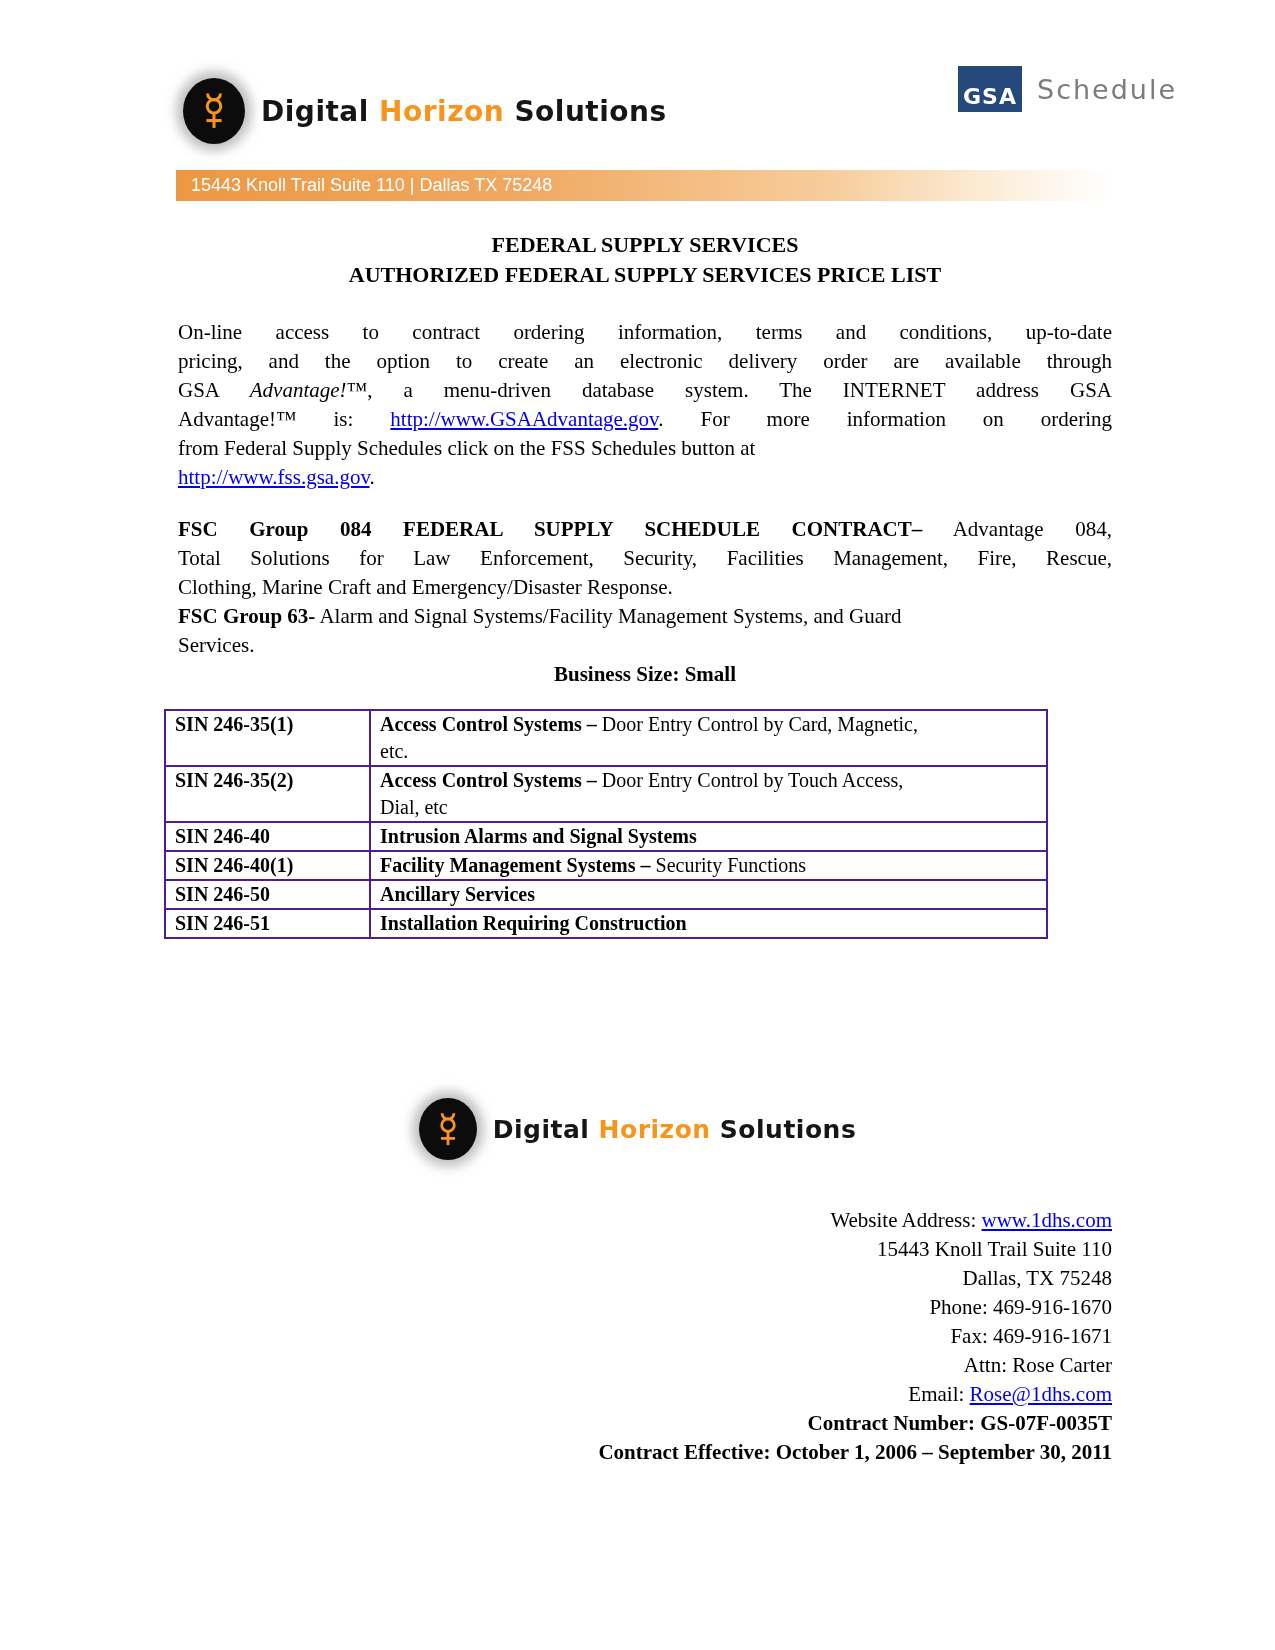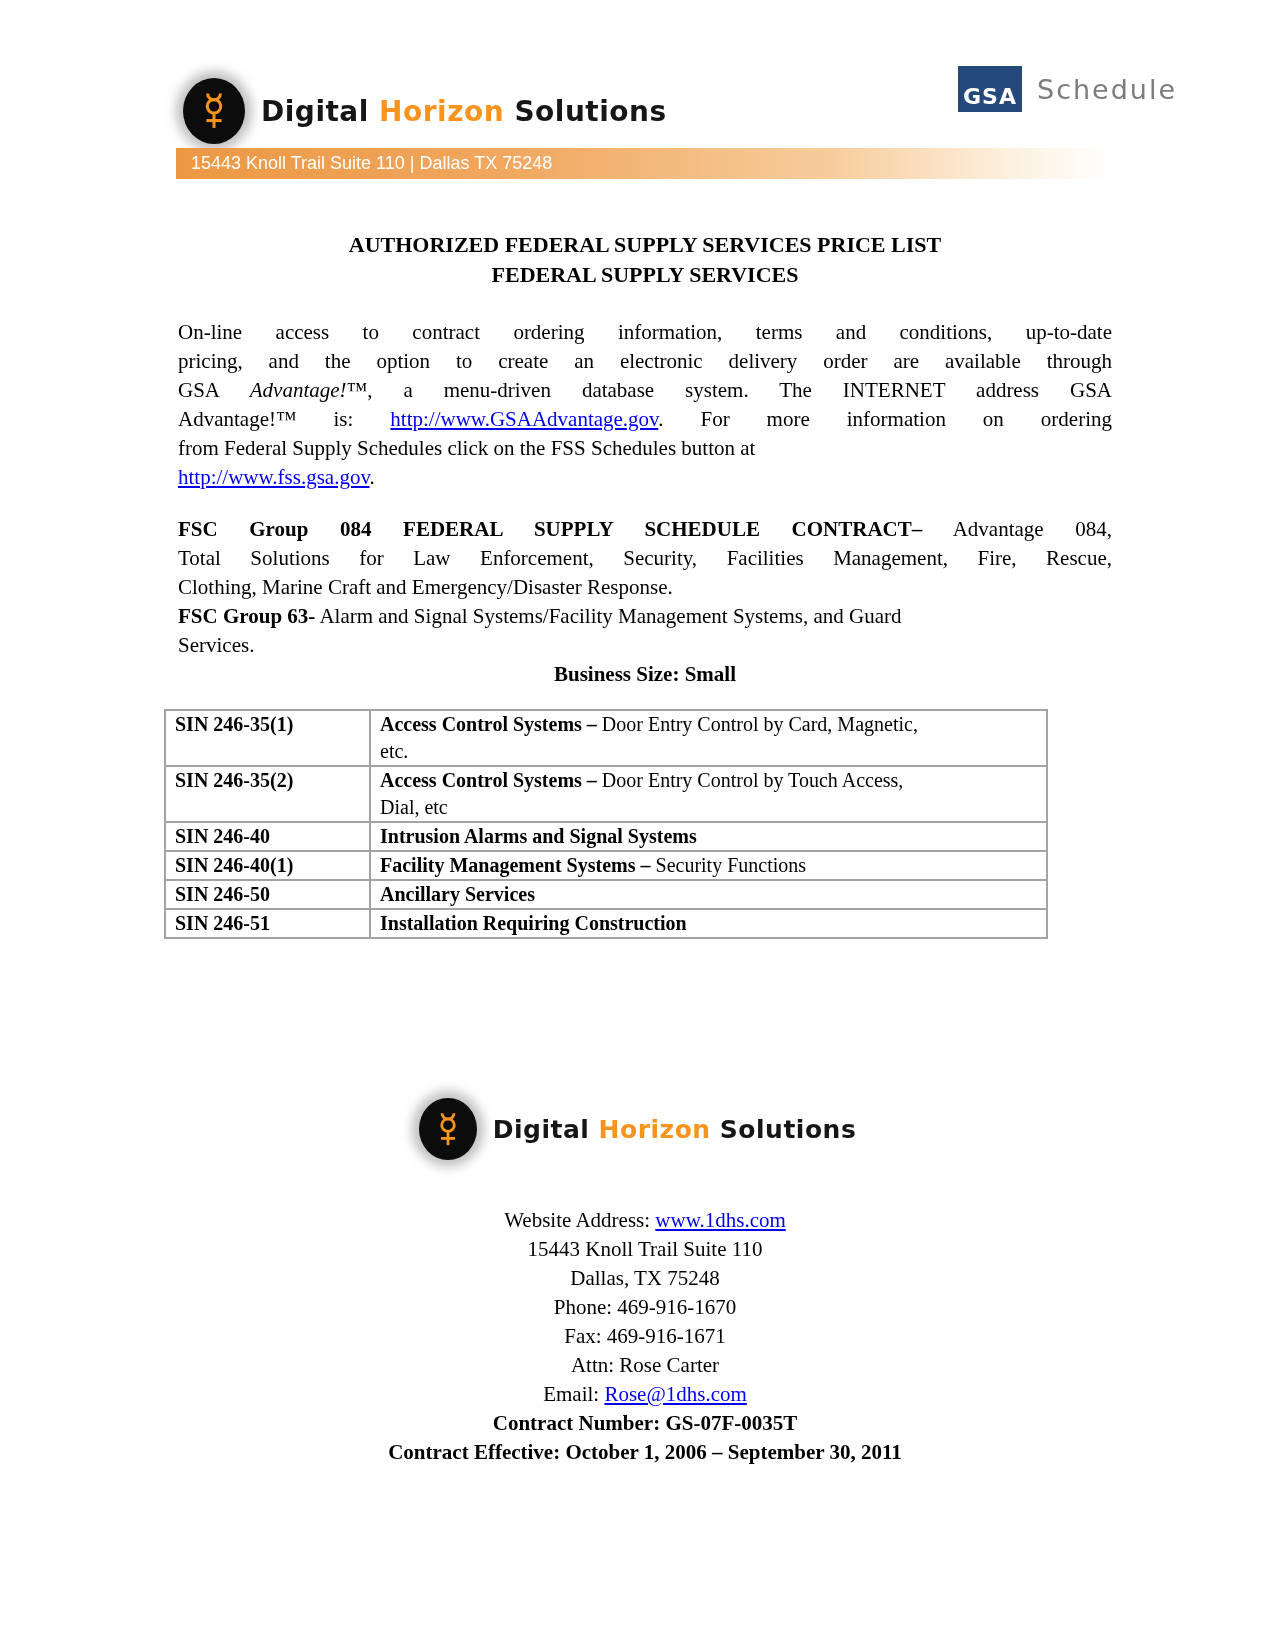--- a/index.html
+++ b/index.html
@@ -71,21 +71,21 @@
   }
   .gsa-schedule {
     font-family: "DejaVu Sans", sans-serif;
     font-size: 27px;
     letter-spacing: 2px;
     color: var(--schedule-gray);
   }
 
   .address-bar {
     position: absolute;
-    top: 148px;
+    top: 170px;
     left: 176px;
     width: 937px;
     height: 31px;
     background: linear-gradient(to right, #EC9843 0%, #F0A75F 35%, #F7CD9C 70%, #FDF2E2 90%, #FFFFFF 100%);
     color: #ffffff;
     font-family: "Liberation Sans", sans-serif;
     font-size: 18px;
     line-height: 31px;
     padding-left: 15px;
     white-space: nowrap;
@@ -117,21 +117,21 @@
   }
 
   
   table.sin-table {
     margin-top: 20px;
     margin-left: -14px;
     width: 884px;
     border-collapse: collapse;
   }
   .sin-table td {
-    border: 2px solid #a3a3a3;
+    border: 2px solid #4c1d95;
     font-size: 20px;
     line-height: 27px;
     padding: 0 9px;
     vertical-align: top;
   }
   .sin-table td.col-sin { width: 205px; font-weight: bold; }
   .sin-title { font-weight: bold; }
 
   
   .company-logo.bottom {
@@ -142,21 +142,21 @@
     justify-content: center;
   }
   .company-logo.bottom .logo-circle { width: 58px; height: 62px; }
   .company-logo.bottom .logo-wordmark { font-size: 25px; }
 
   .contact-block {
     position: absolute;
     top: 1206px;
     left: 178px;
     width: 934px;
-    text-align: center;
+    text-align: right;
     font-size: 21px;
     line-height: 29px;
   }
   .contact-line { display: block; }
   .contact-line.bold { font-weight: bold; }
 </style>
 </head>
 <body>
 
 <div class="page">
@@ -180,22 +180,22 @@
   <div class="gsa-logo">
     <div class="gsa-square">GSA</div>
     <div class="gsa-schedule">Schedule</div>
   </div>
 
   <div class="address-bar">15443 Knoll Trail Suite 110 | Dallas TX 75248</div>
 
   <div class="doc">
 
     <div class="doc-title">
+      <span class="pline">FEDERAL SUPPLY SERVICES</span>
       <span class="pline">AUTHORIZED FEDERAL SUPPLY SERVICES PRICE LIST</span>
-      <span class="pline">FEDERAL SUPPLY SERVICES</span>
     </div>
 
     <div class="para intro">
       <span class="pline jline">On-line access to contract ordering information, terms and conditions, up-to-date</span>
       <span class="pline jline">pricing, and the option to create an electronic delivery order are available through</span>
       <span class="pline jline"><span>GSA </span><span class="italic">Advantage!™</span><span>, a menu-driven database system. The INTERNET address GSA</span></span>
       <span class="pline jline"><span>Advantage!™ is: </span><a class="doc-link">http://www.GSAAdvantage.gov</a><span>. For more information on ordering</span></span>
       <span class="pline">from Federal Supply Schedules click on the FSS Schedules button at</span>
       <span class="pline"><a class="doc-link">http://www.fss.gsa.gov</a><span>.</span></span>
     </div>

